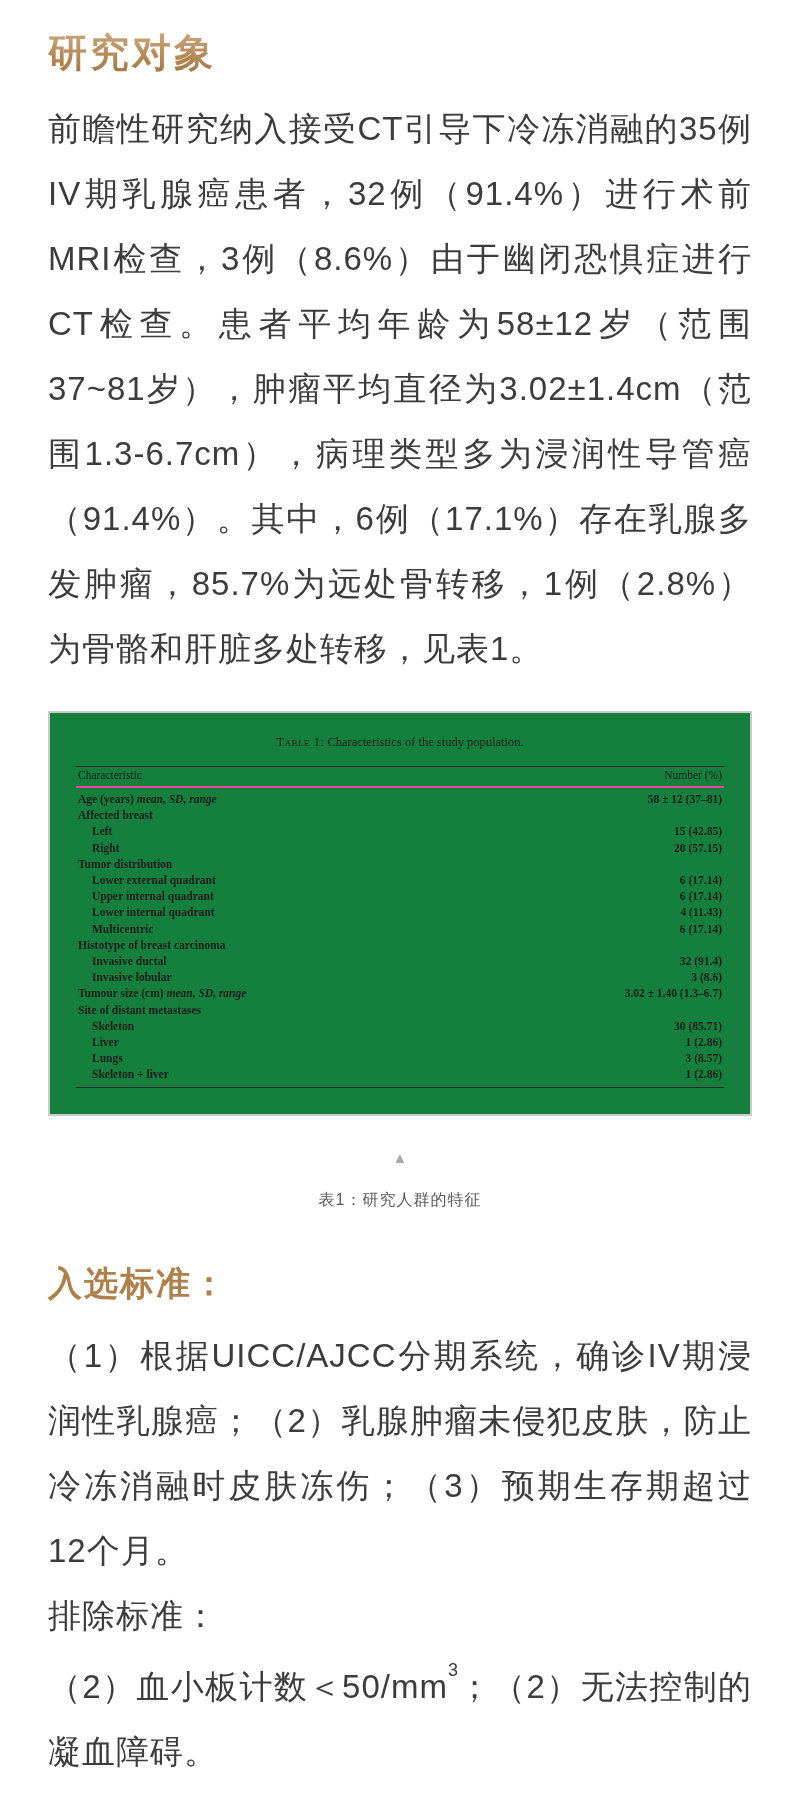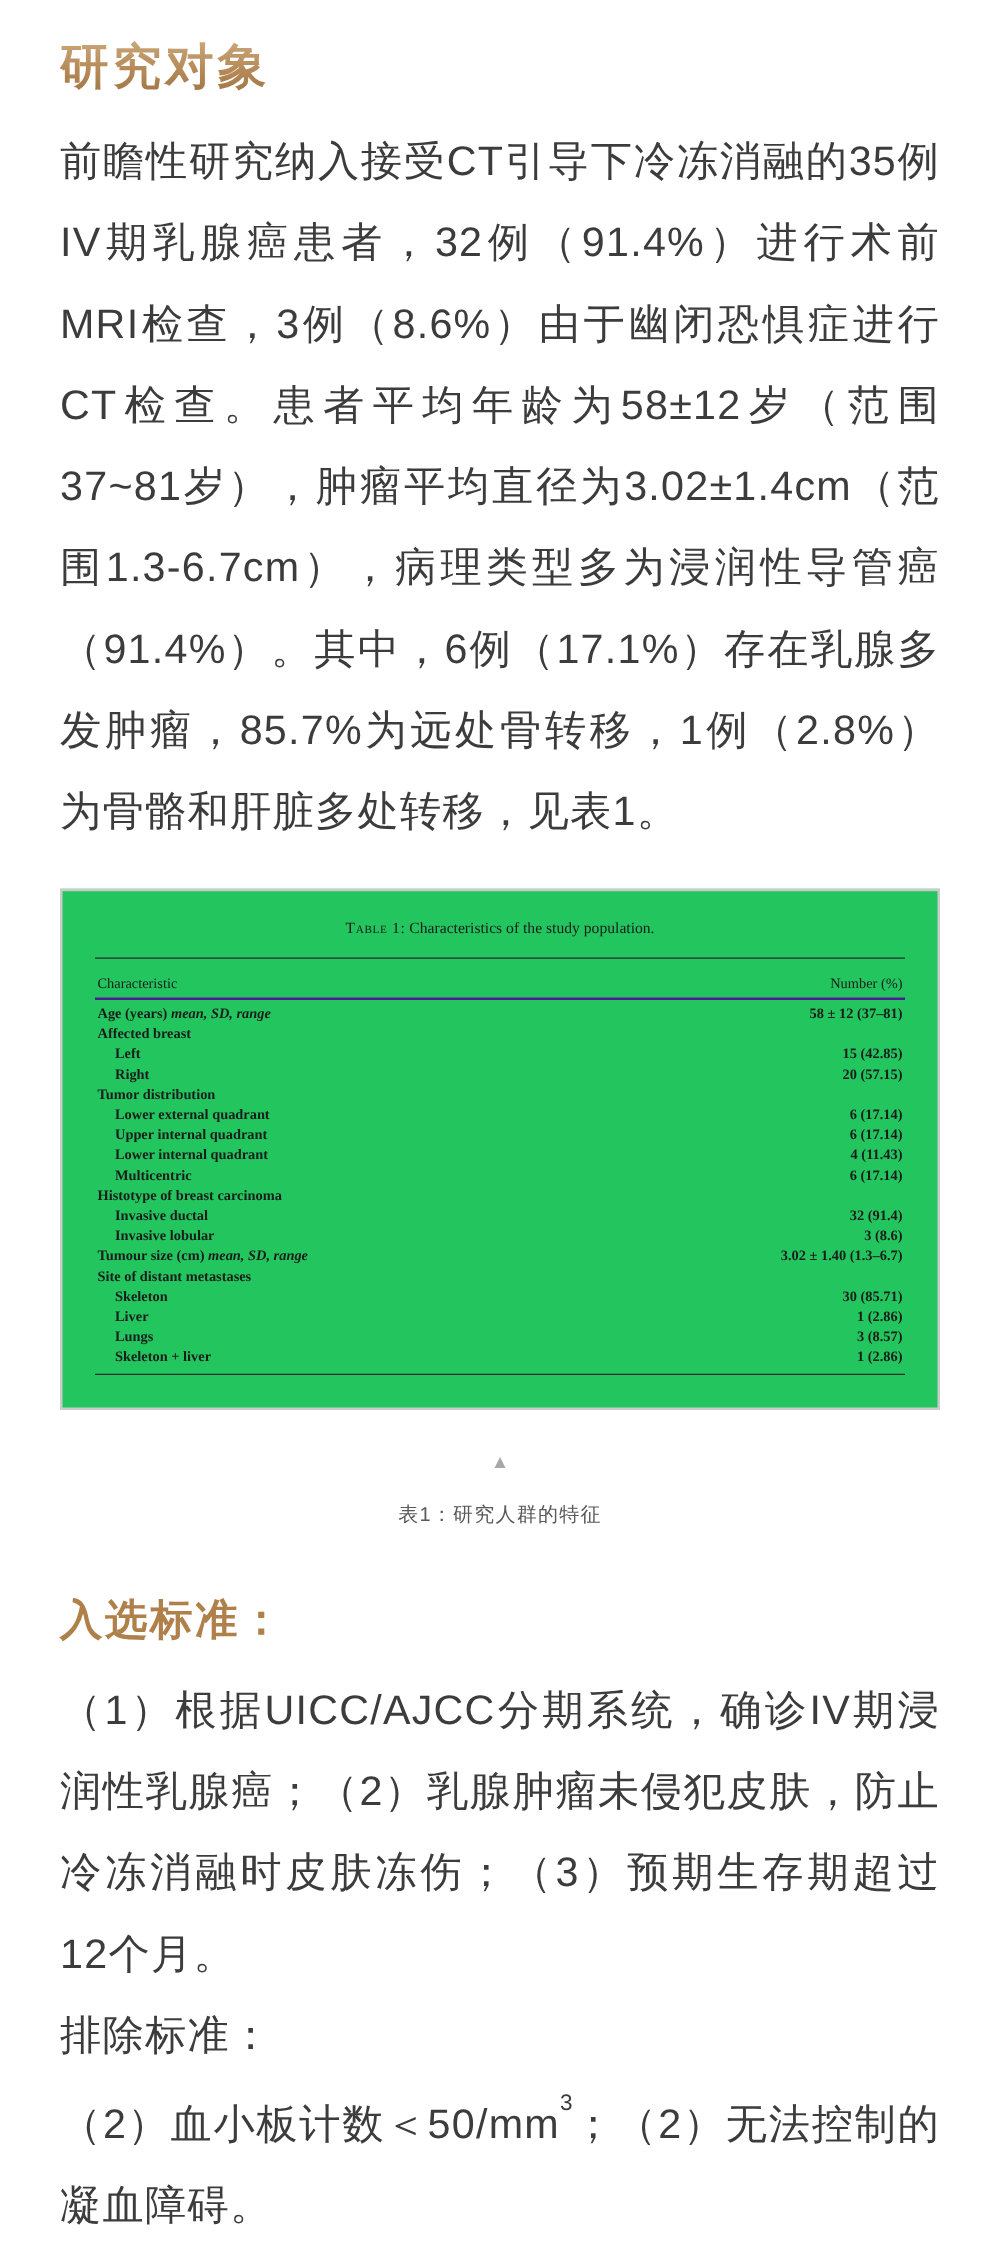--- a/index.html
+++ b/index.html
@@ -42,21 +42,21 @@
   sup.cube {
     font-size: 18px;
     position: relative;
     top: -0.55em;
     letter-spacing: 0;
   }
   
   .table-card {
     margin: 30px 0 0 0;
     border: 2px solid #cbcbcb;
-    background: #22c55e;
+    background: #15803d;
     padding: 22px 26px 26px 26px;
     box-sizing: border-box;
   }
   .tbl-title {
     text-align: center;
     font-family: "Liberation Serif", serif;
     font-size: 12.5px;
     color: #1c1c1c;
     margin-bottom: 16px;
   }
@@ -65,22 +65,22 @@
     font-family: "Liberation Serif", serif;
     font-size: 11.5px;
     color: #1c1c1c;
     width: 100%;
   }
   .thead-row {
     display: flex;
     justify-content: space-between;
     align-items: baseline;
     border-top: 1px solid #2b2b2b;
-    border-bottom: 2px solid #4c1d95;
-    padding: 13px 2px 4px 2px;
+    border-bottom: 2px solid #ec4899;
+    padding: 1px 2px 4px 2px;
     line-height: 14px;
     gap: 24px;
   }
   .tbody-rows { border-bottom: 1px solid #2b2b2b; padding: 3px 0 4px 0; }
   .trow {
     display: flex;
     justify-content: space-between;
     align-items: baseline;
     line-height: 16.2px;
     padding: 0 2px;

